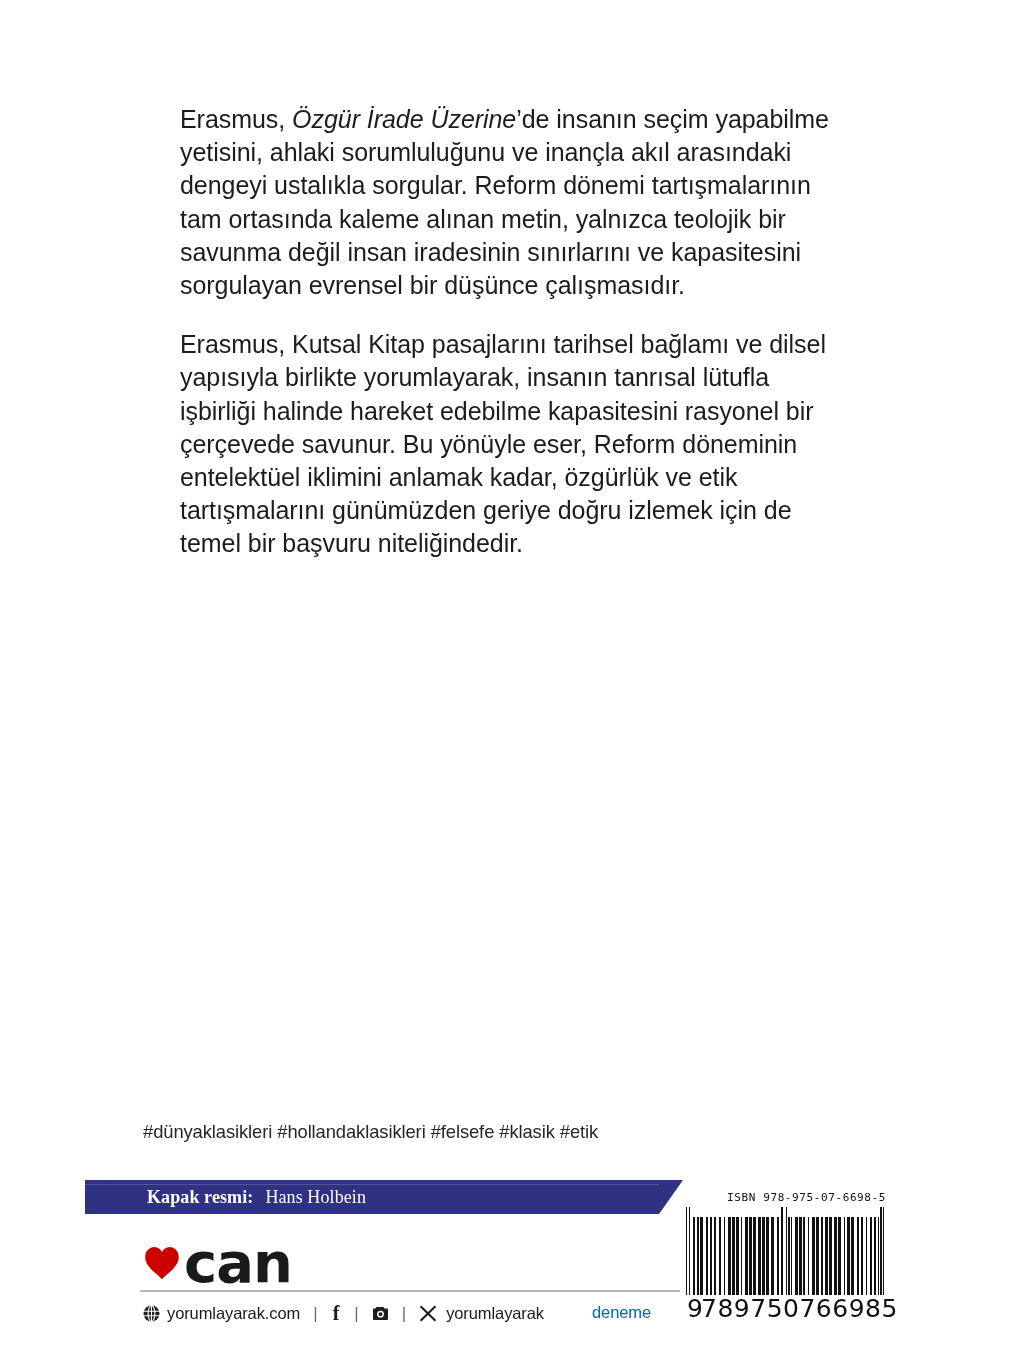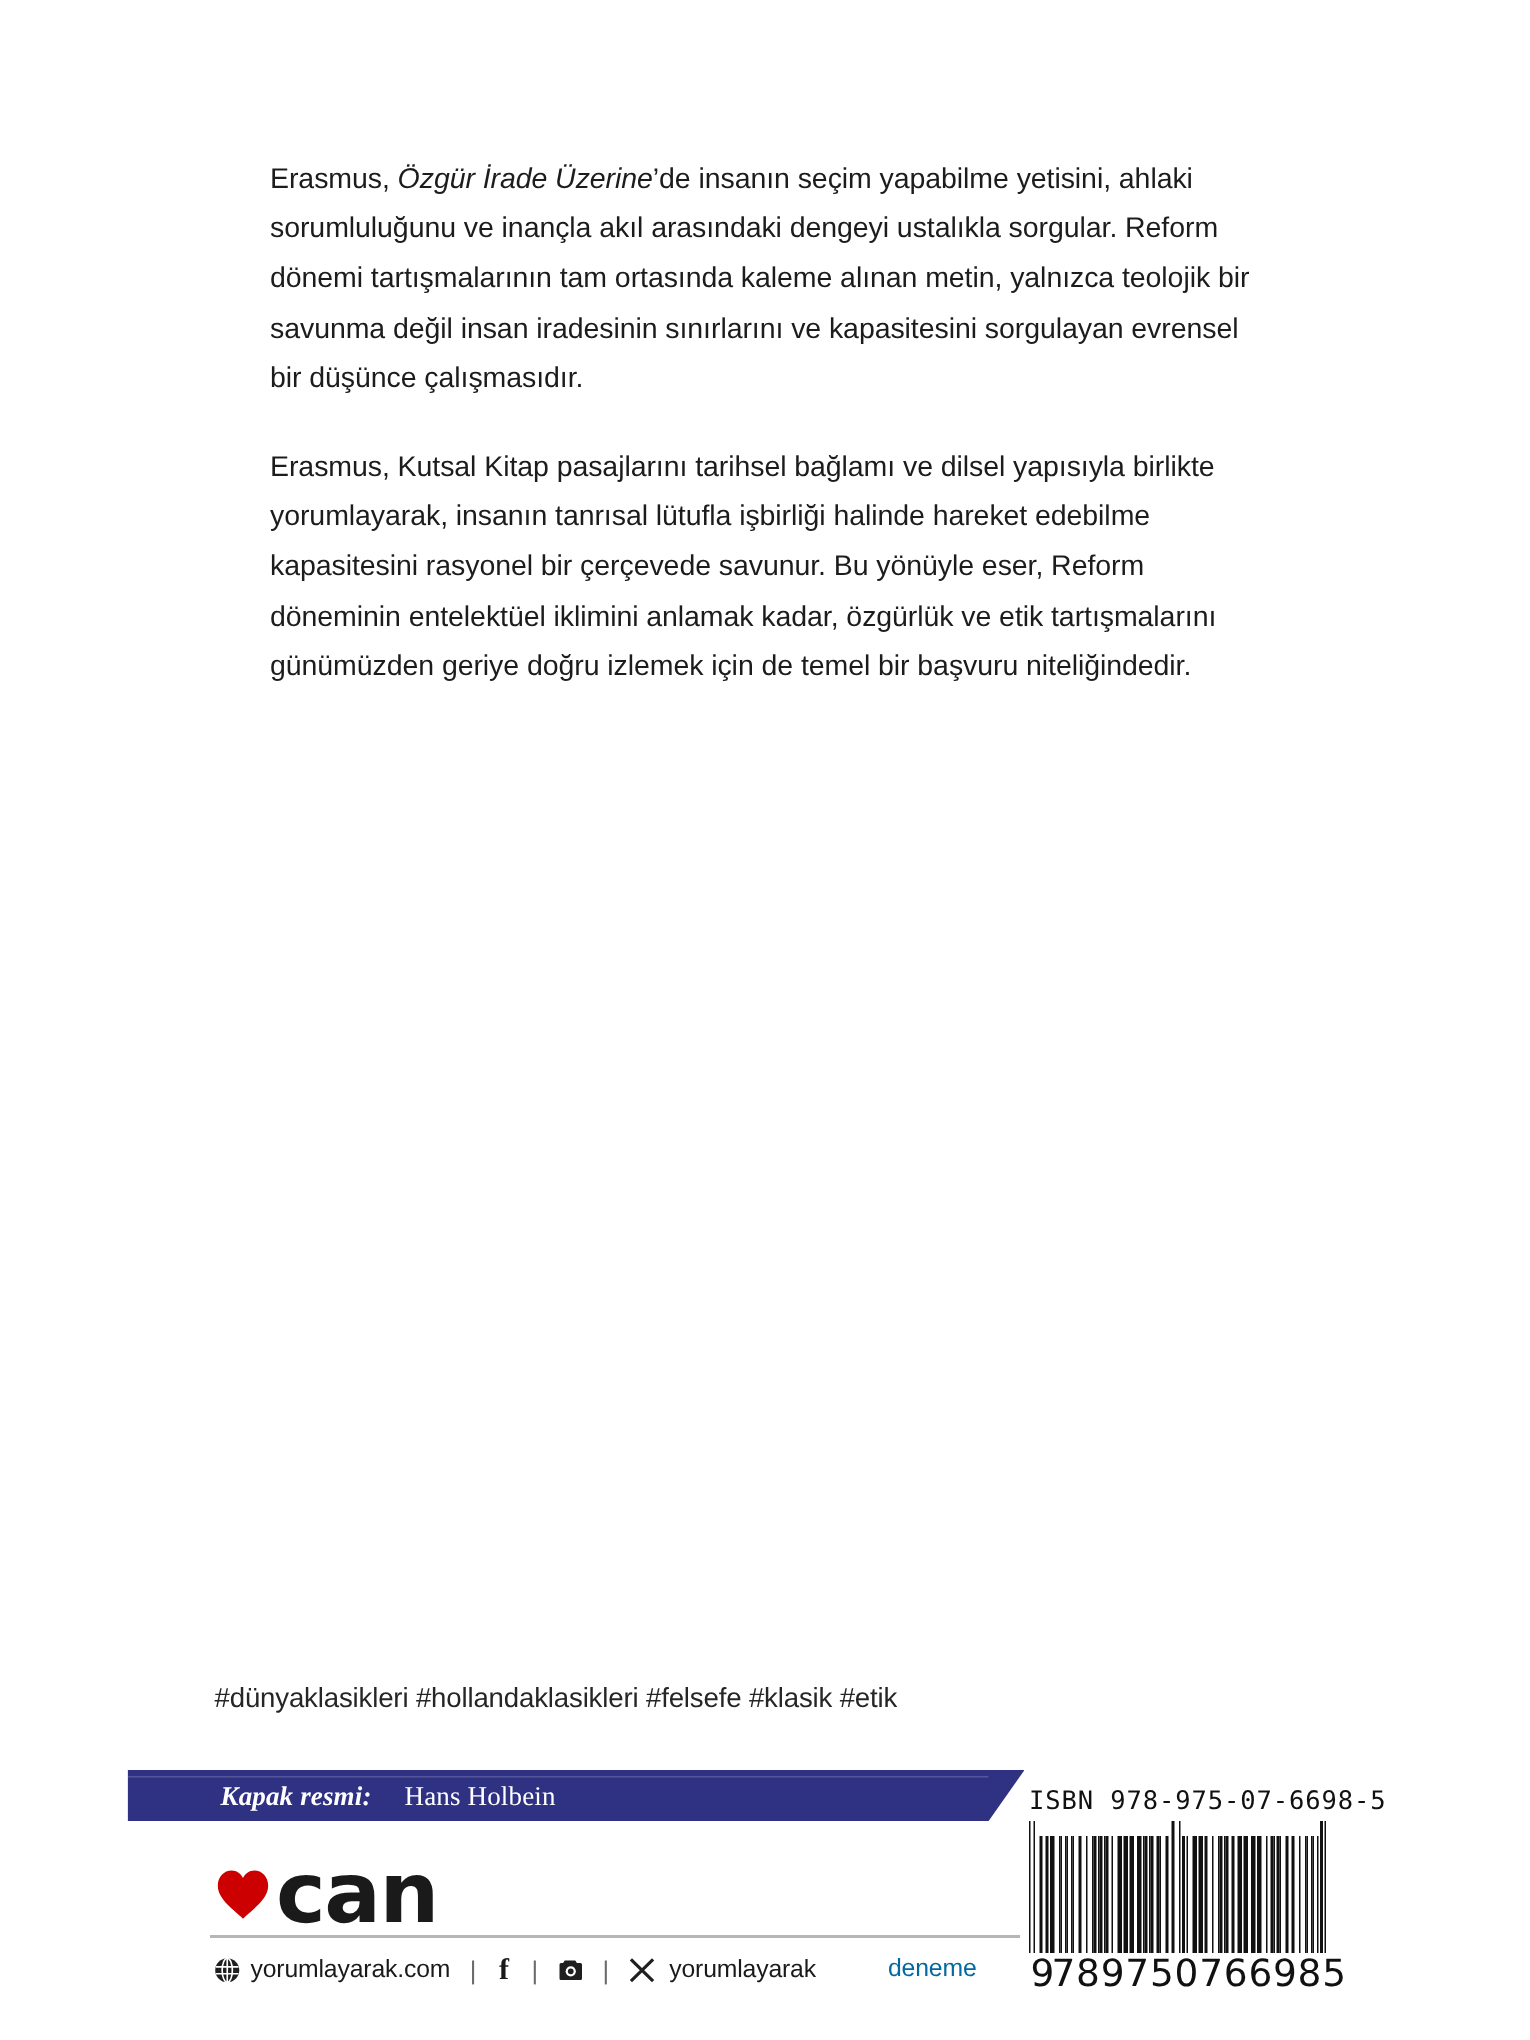--- a/index.html
+++ b/index.html
@@ -18,21 +18,21 @@
 
   
   .blurb {
     position: absolute;
     left: 180px;
     top: 103px;
     width: 662px;
   }
   .para {
     font-family: "Liberation Sans", sans-serif;
-    font-size: 19px;
+    font-size: 25px;
     line-height: 33.2px;
     color: #1c1c1c;
     margin: 0 0 26px 0;
     text-align: left;
     letter-spacing: -0.05px;
     white-space: pre-line;
   }
   .para:last-child { margin-bottom: 0; }
 
   
@@ -78,23 +78,22 @@
     height: 34px;
     display: flex;
     align-items: center;
     color: #ffffff;
     font-family: "Liberation Serif", serif;
     font-size: 18px;
     letter-spacing: 0.1px;
     white-space: nowrap;
   }
   .credit-label {
-    font-style: italic;
     font-weight: 700;
-    margin-right: 22px;
+    margin-right: 12px;
   }
   .credit-value { font-style: normal; }
 
   
   .logo {
     position: absolute;
     left: 144px;
     top: 1236px;
     display: flex;
     align-items: center;
@@ -173,21 +172,21 @@
 
   
   .barcode-block {
     position: absolute;
     left: 686px;
     top: 1191px;
     width: 200px;
   }
   .isbn-line {
     font-family: "DejaVu Sans Mono", monospace;
-    font-size: 17px;
+    font-size: 11px;
     letter-spacing: 0.6px;
     color: #111;
     text-align: right;
     margin-bottom: 3px;
     white-space: nowrap;
   }
   .bars {
     height: 88px;
     width: 200px;
     display: flex;

